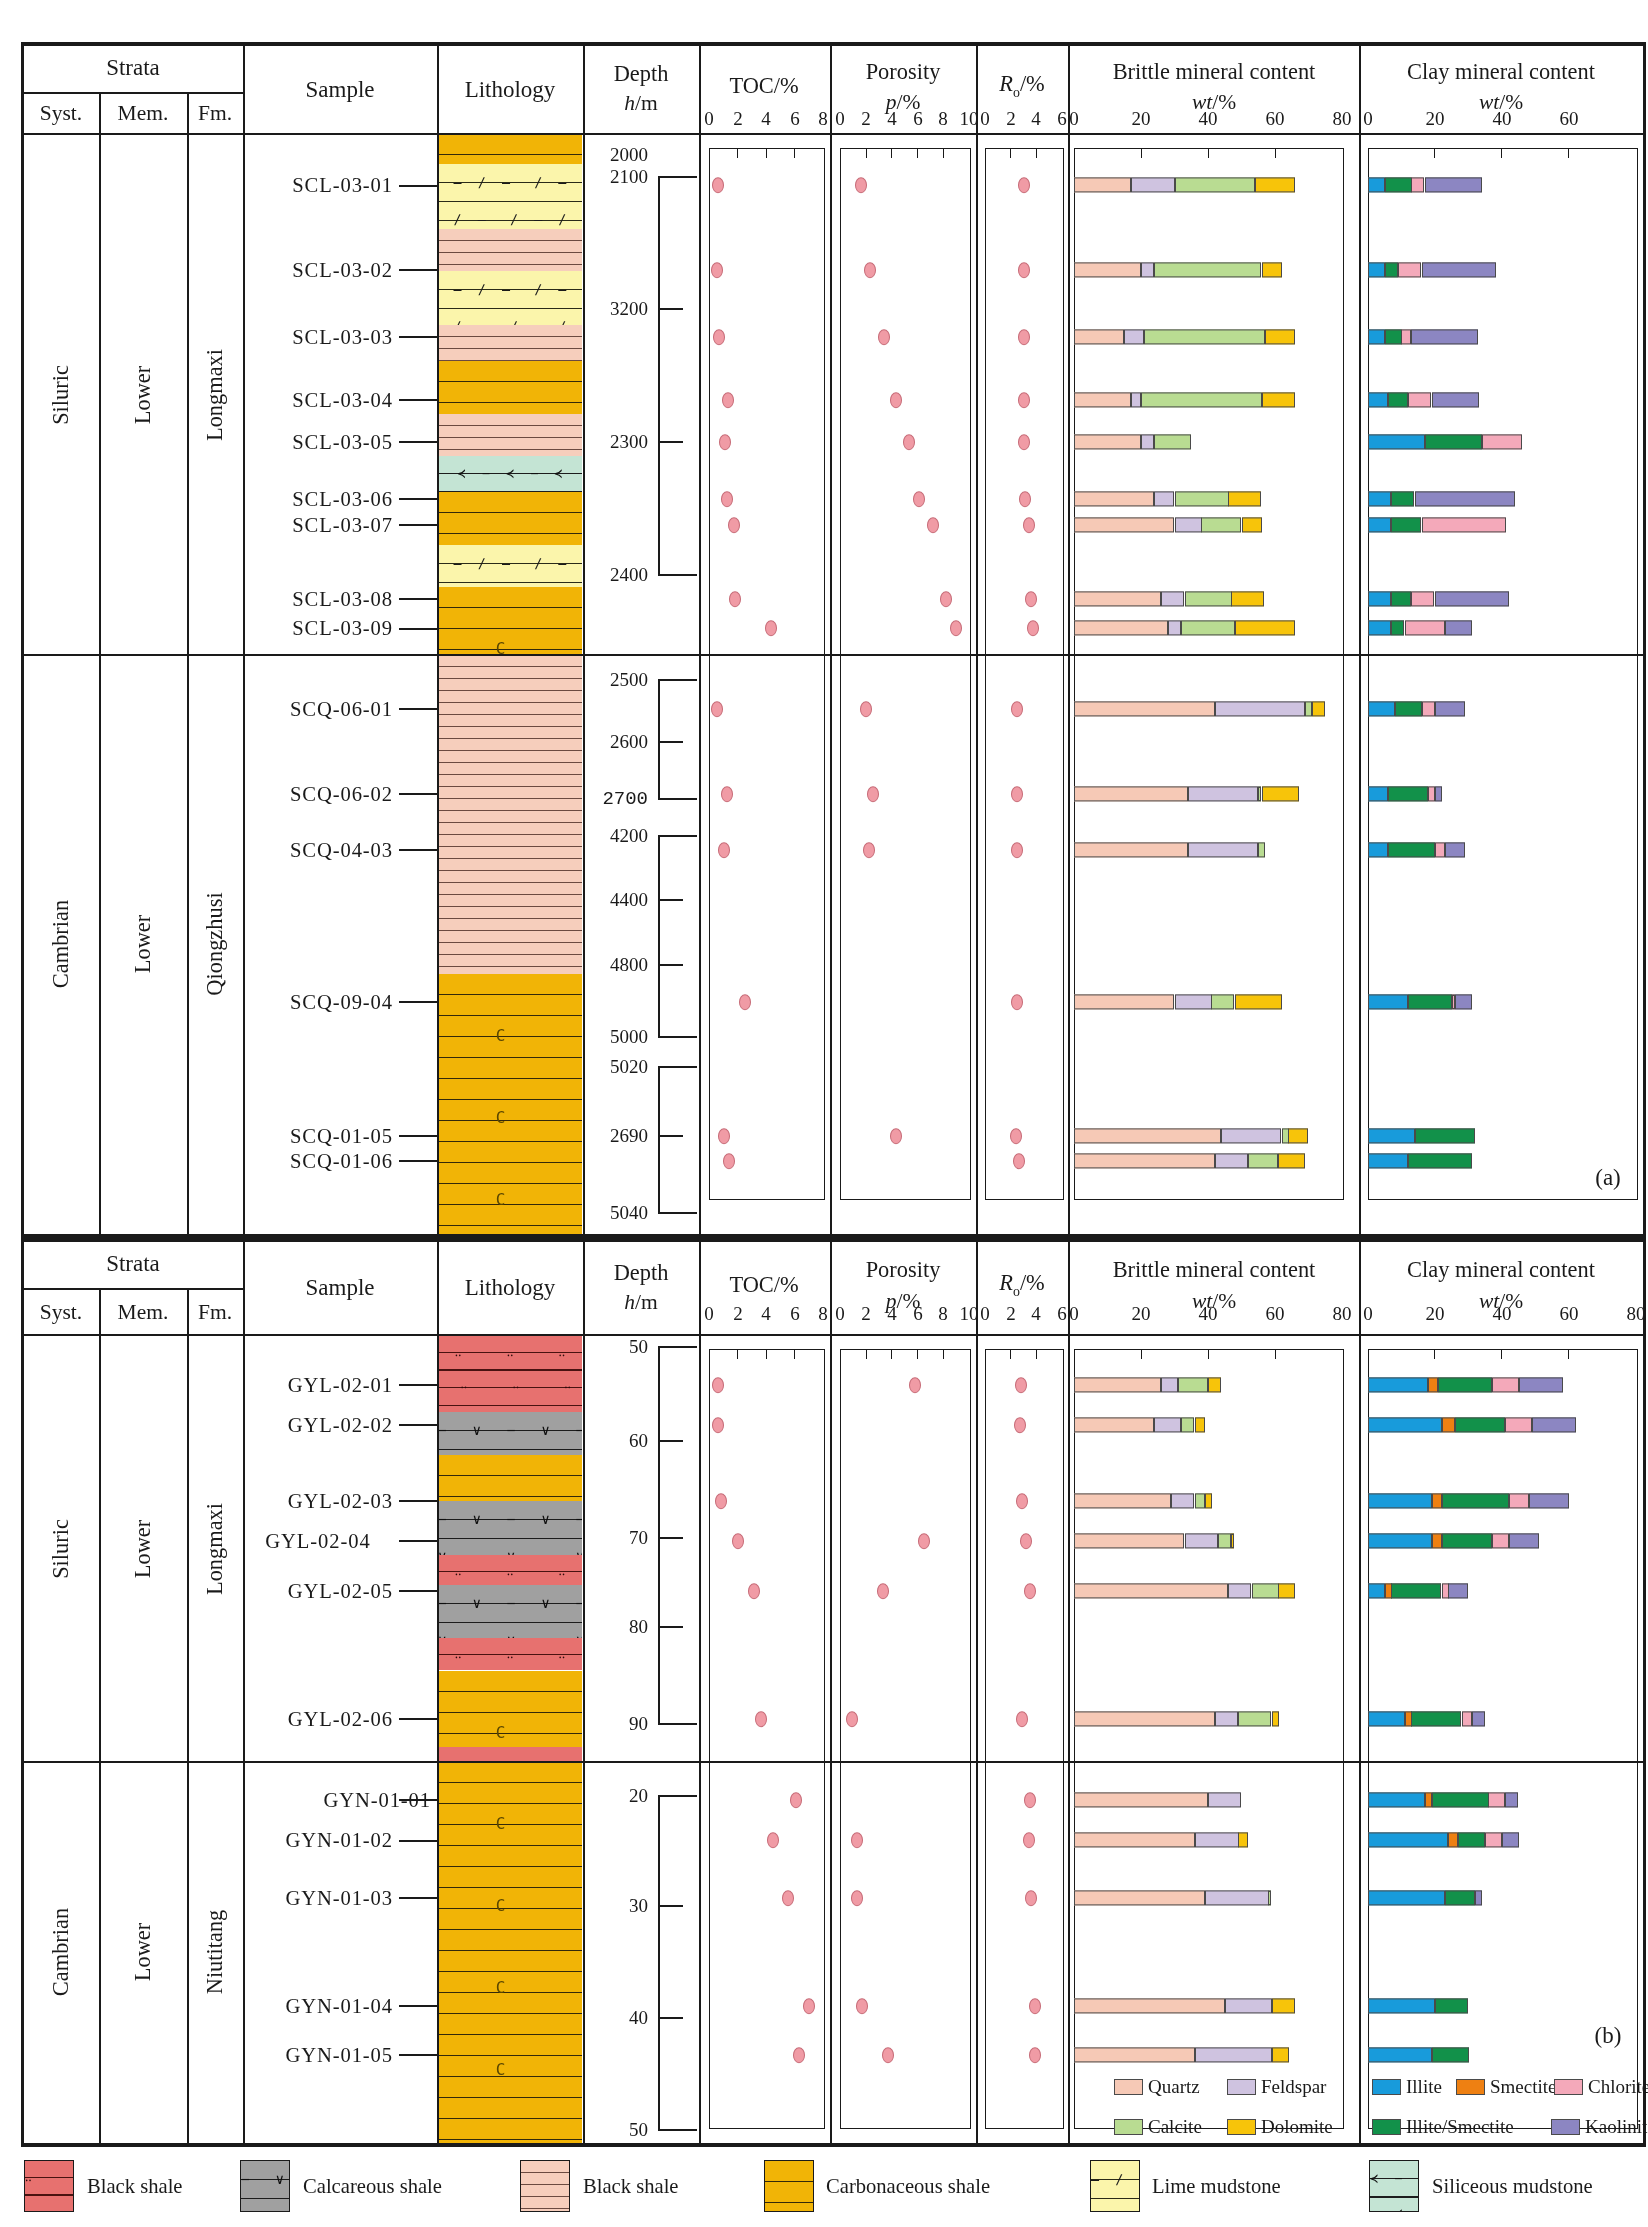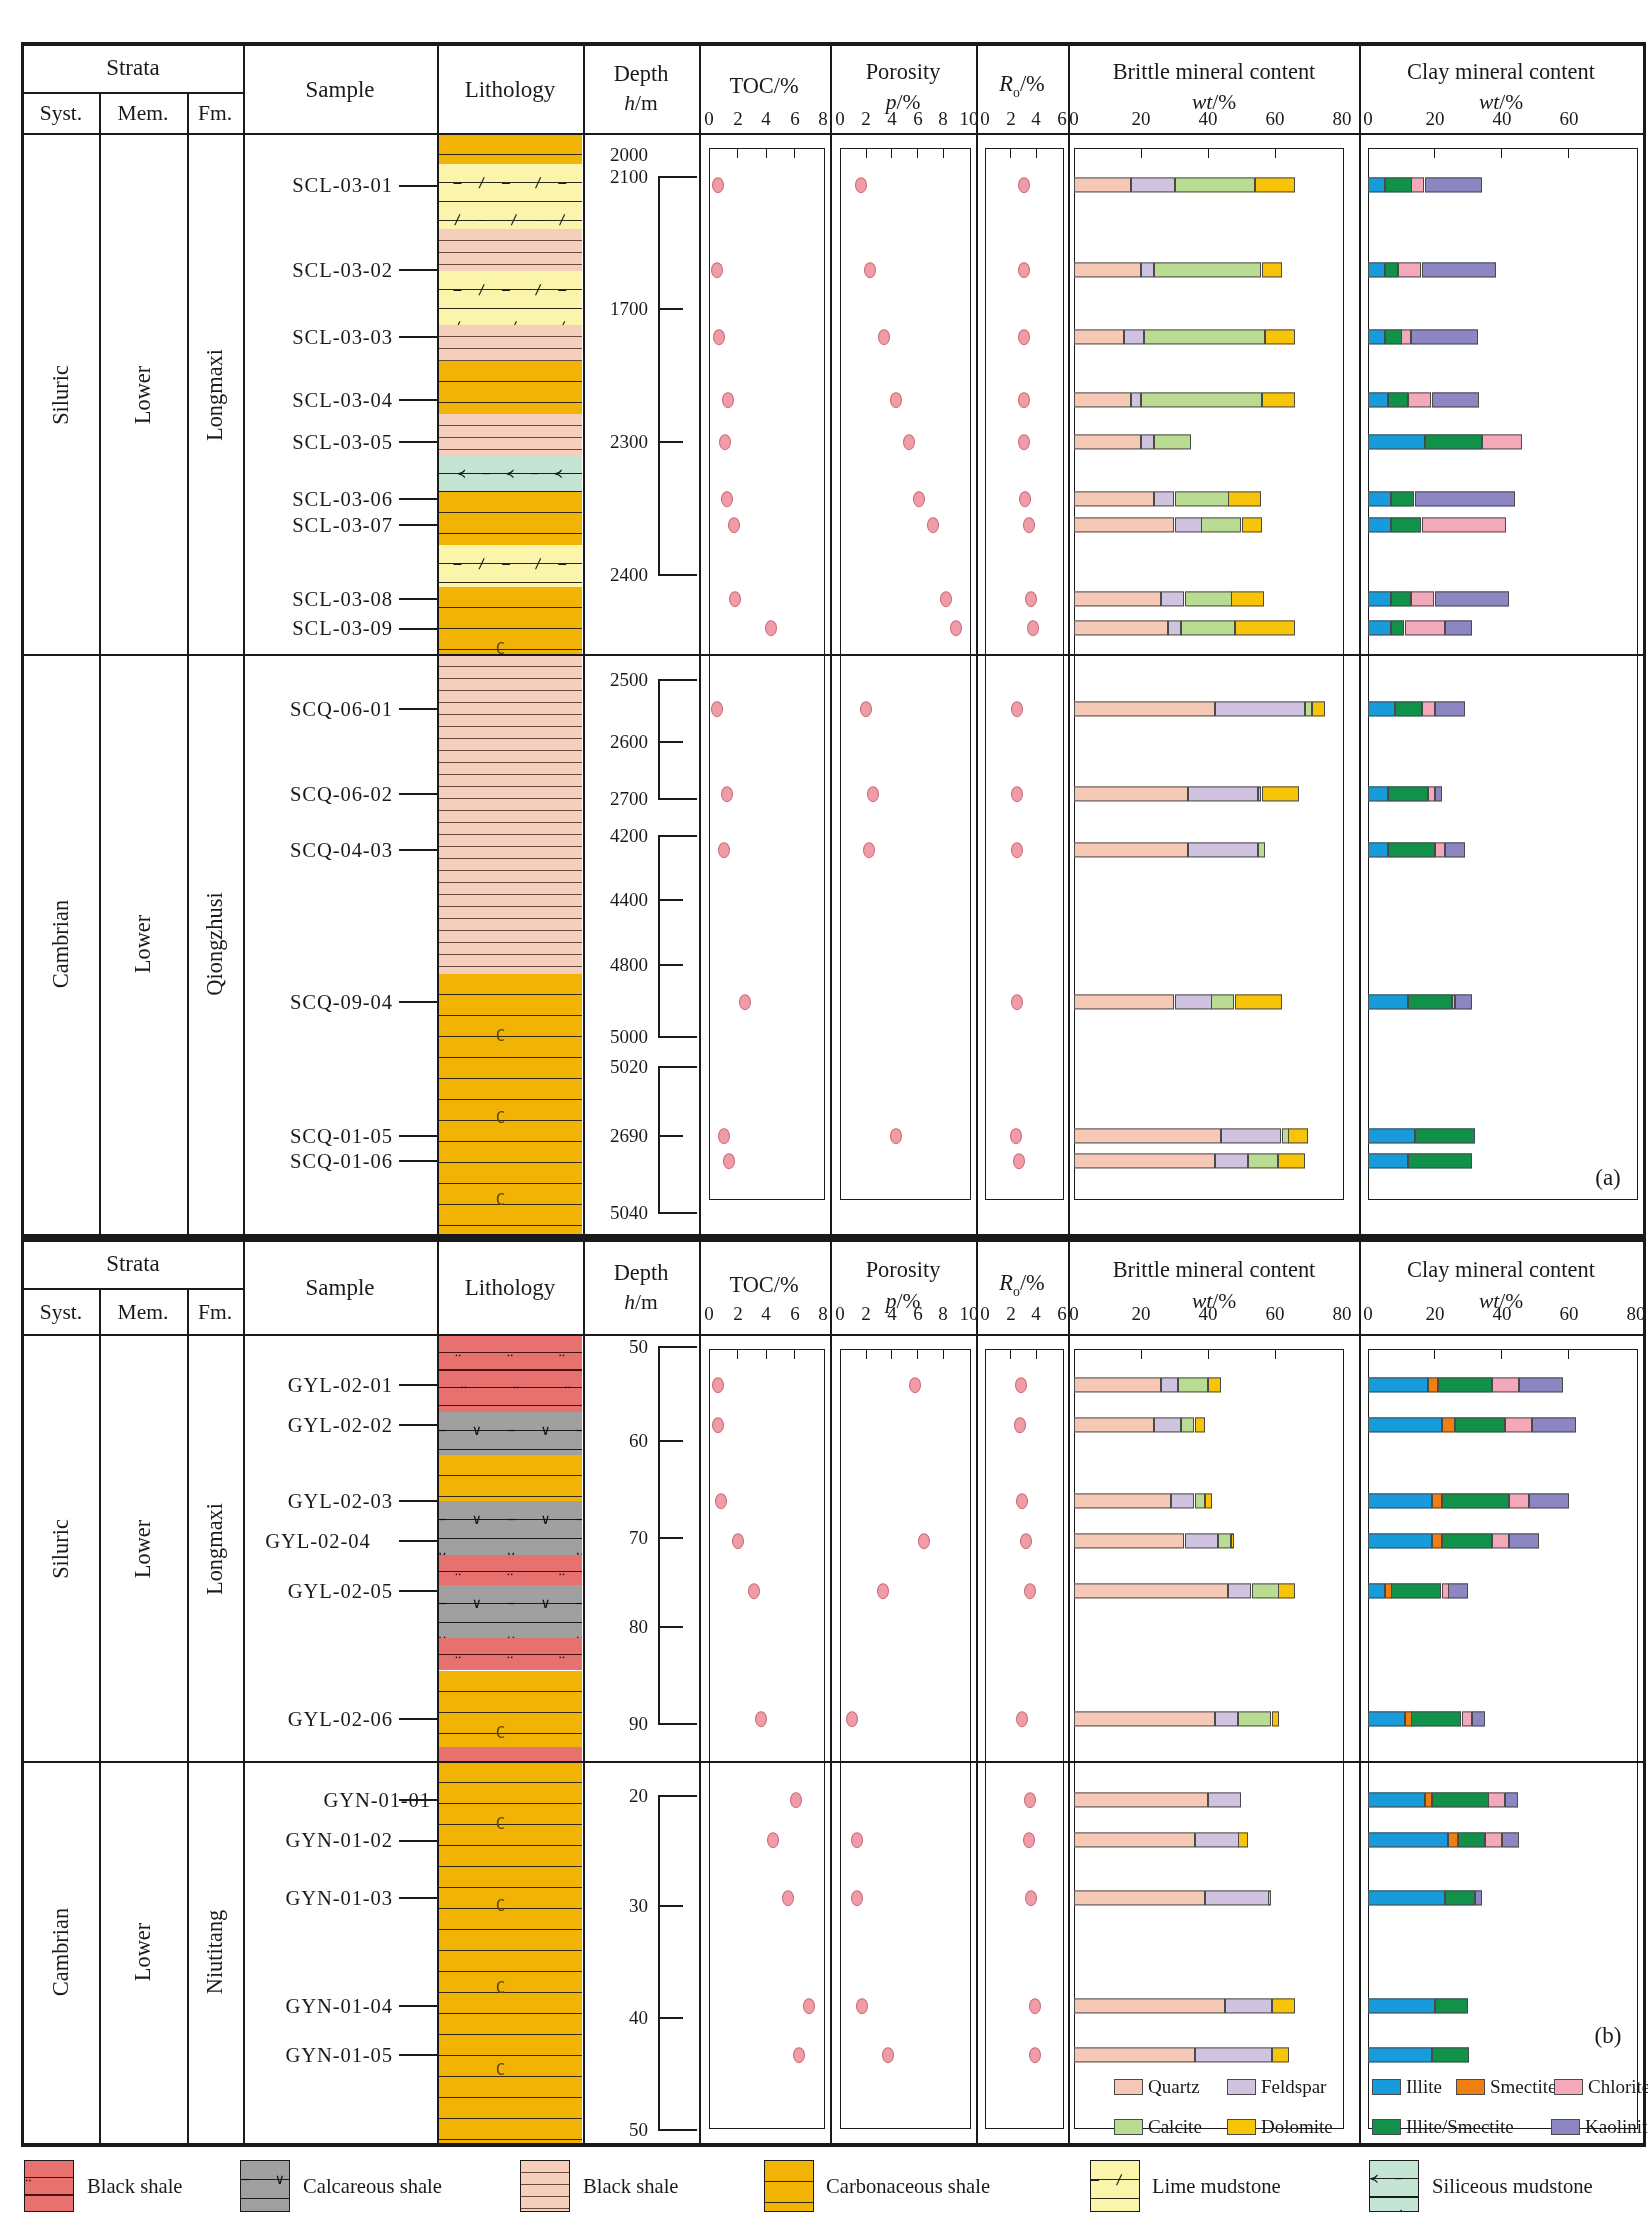--- a/index.html
+++ b/index.html
@@ -161,26 +161,26 @@
       <div class="ln" style="left: 1501px; top: 148px; width: 1.3px; height: 10px;"></div>
       <div class="ln" style="left: 1568px; top: 148px; width: 1.3px; height: 10px;"></div>
       <div class="vtxt" style="left: 61px; top: 395px; font-size: 22.4px;">Siluric</div>
       <div class="vtxt" style="left: 143px; top: 395px; font-size: 22.4px;">Lower</div>
       <div class="vtxt" style="left: 215px; top: 395px; font-size: 22.4px;">Longmaxi</div>
       <div class="vtxt" style="left: 61px; top: 944px; font-size: 22.4px;">Cambrian</div>
       <div class="vtxt" style="left: 143px; top: 944px; font-size: 22.4px;">Lower</div>
       <div class="vtxt" style="left: 215px; top: 944px; font-size: 22.4px;">Qiongzhusi</div>
       <div class="abs" style="left: 583px; top: 155px; width: 65px; text-align: right; font-size: 19px; transform: translateY(-50%);">2000</div>
       <div class="abs" style="left: 583px; top: 177px; width: 65px; text-align: right; font-size: 19px; transform: translateY(-50%);">2100</div>
-      <div class="abs" style="left: 583px; top: 309px; width: 65px; text-align: right; font-size: 19px; transform: translateY(-50%);">1700</div>
+      <div class="abs" style="left: 583px; top: 309px; width: 65px; text-align: right; font-size: 19px; transform: translateY(-50%);">3200</div>
       <div class="abs" style="left: 583px; top: 442px; width: 65px; text-align: right; font-size: 19px; transform: translateY(-50%);">2300</div>
       <div class="abs" style="left: 583px; top: 575px; width: 65px; text-align: right; font-size: 19px; transform: translateY(-50%);">2400</div>
       <div class="abs" style="left: 583px; top: 680px; width: 65px; text-align: right; font-size: 19px; transform: translateY(-50%);">2500</div>
       <div class="abs" style="left: 583px; top: 742px; width: 65px; text-align: right; font-size: 19px; transform: translateY(-50%);">2600</div>
-      <div class="abs" style="left: 583px; top: 799px; width: 65px; text-align: right; font-size: 19px; transform: translateY(-50%);">2700</div>
+      <div class="abs" style="left: 583px; top: 799px; width: 65px; text-align: right; font-size: 19px; transform: translateY(-50%); font-family: Liberation Mono, monospace;">2700</div>
       <div class="abs" style="left: 583px; top: 836px; width: 65px; text-align: right; font-size: 19px; transform: translateY(-50%);">4200</div>
       <div class="abs" style="left: 583px; top: 900px; width: 65px; text-align: right; font-size: 19px; transform: translateY(-50%);">4400</div>
       <div class="abs" style="left: 583px; top: 965px; width: 65px; text-align: right; font-size: 19px; transform: translateY(-50%);">4800</div>
       <div class="abs" style="left: 583px; top: 1037px; width: 65px; text-align: right; font-size: 19px; transform: translateY(-50%);">5000</div>
       <div class="abs" style="left: 583px; top: 1067px; width: 65px; text-align: right; font-size: 19px; transform: translateY(-50%);">5020</div>
       <div class="abs" style="left: 583px; top: 1136px; width: 65px; text-align: right; font-size: 19px; transform: translateY(-50%);">2690</div>
       <div class="abs" style="left: 583px; top: 1213px; width: 65px; text-align: right; font-size: 19px; transform: translateY(-50%);">5040</div>
       <div class="ln" style="left: 658px; top: 176px; width: 1.8px; height: 400px;"></div>
       <div class="ln" style="left: 658px; top: 176px; width: 39px; height: 1.8px;"></div>
       <div class="ln" style="left: 658px; top: 574px; width: 39px; height: 1.8px;"></div>

